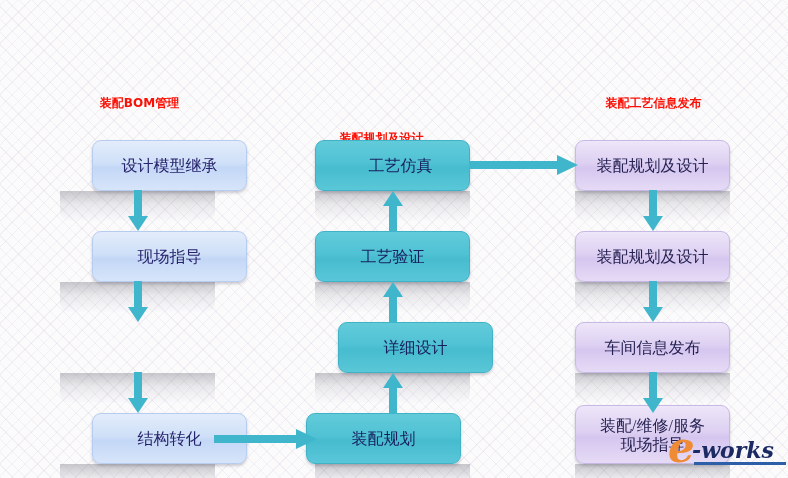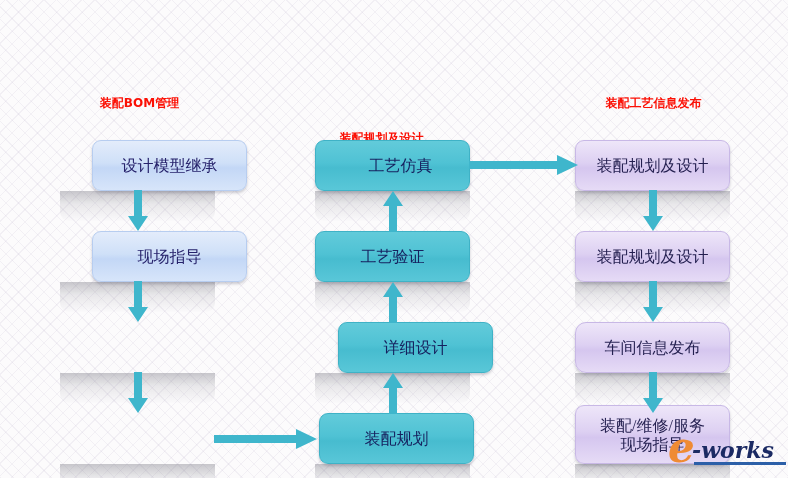--- a/index.html
+++ b/index.html
@@ -126,20 +126,23 @@
   </div>
 
   <div class="reflect" style="left:60px; top:282px;"></div>
   <div class="node c1" style="left:60px; top:231px;">
     <span class="lbl">现场指导</span>
   </div>
 
   <div class="reflect" style="left:60px; top:373px;"></div>
 
   <div class="reflect" style="left:60px; top:464px;"></div>
+  <div class="node c1" style="left:60px; top:413px;">
+    <span class="lbl">结构转化</span>
+  </div>
 
   <div class="arrow-v" style="left:127px; top:190px;">
     <svg width="22" height="42" viewBox="0 0 22 42">
         <path d="M7 0 H15 V26 H21 L11 41 L1 26 H7 Z" fill="#3fb6cc"></path>
       </svg>
   </div>
   <div class="arrow-v" style="left:127px; top:281px;">
     <svg width="22" height="42" viewBox="0 0 22 42">
         <path d="M7 0 H15 V26 H21 L11 41 L1 26 H7 Z" fill="#3fb6cc"></path>
       </svg>
@@ -159,21 +162,21 @@
   <div class="node c2" style="left:315px; top:231px;">
     <span class="lbl">工艺验证</span>
   </div>
 
   <div class="reflect" style="left:315px; top:373px;"></div>
   <div class="node c2" style="left:315px; top:322px;margin-left:23px;">
     <span class="lbl">详细设计</span>
   </div>
 
   <div class="reflect" style="left:315px; top:464px;"></div>
-  <div class="node c2" style="left:319px; top:413px;">
+  <div class="node c2" style="left:306px; top:413px;">
     <span class="lbl">装配规划</span>
   </div>
 
   <div class="arrow-v" style="left:382px; top:190px;">
     <svg width="22" height="42" viewBox="0 0 22 42">
         <path d="M11 1 L21 16 H15 V42 H7 V16 H1 Z" fill="#3fb6cc"></path>
       </svg>
   </div>
   <div class="arrow-v" style="left:382px; top:281px;">
     <svg width="22" height="42" viewBox="0 0 22 42">
@@ -190,21 +193,21 @@
   <div class="node c3" style="left:575px; top:140px;">
     <span class="lbl">装配规划及设计</span>
   </div>
 
   <div class="reflect" style="left:575px; top:282px;"></div>
   <div class="node c3" style="left:575px; top:231px;">
     <span class="lbl">装配规划及设计</span>
   </div>
 
   <div class="reflect" style="left:575px; top:373px;"></div>
-  <div class="node c3" style="left:575px; top:322px;border-radius:11px;">
+  <div class="node c3" style="left:575px; top:322px;">
     <span class="lbl">车间信息发布</span>
   </div>
 
   <div class="reflect" style="left:575px; top:464px;"></div>
   <div class="node c3" style="left:575px; top:405px; height:59px;font-family:Liberation Serif, serif;">
     <span class="lbl">装配/维修/服务
 现场指导</span>
   </div>
 
   <div class="arrow-v" style="left:642px; top:190px;">

